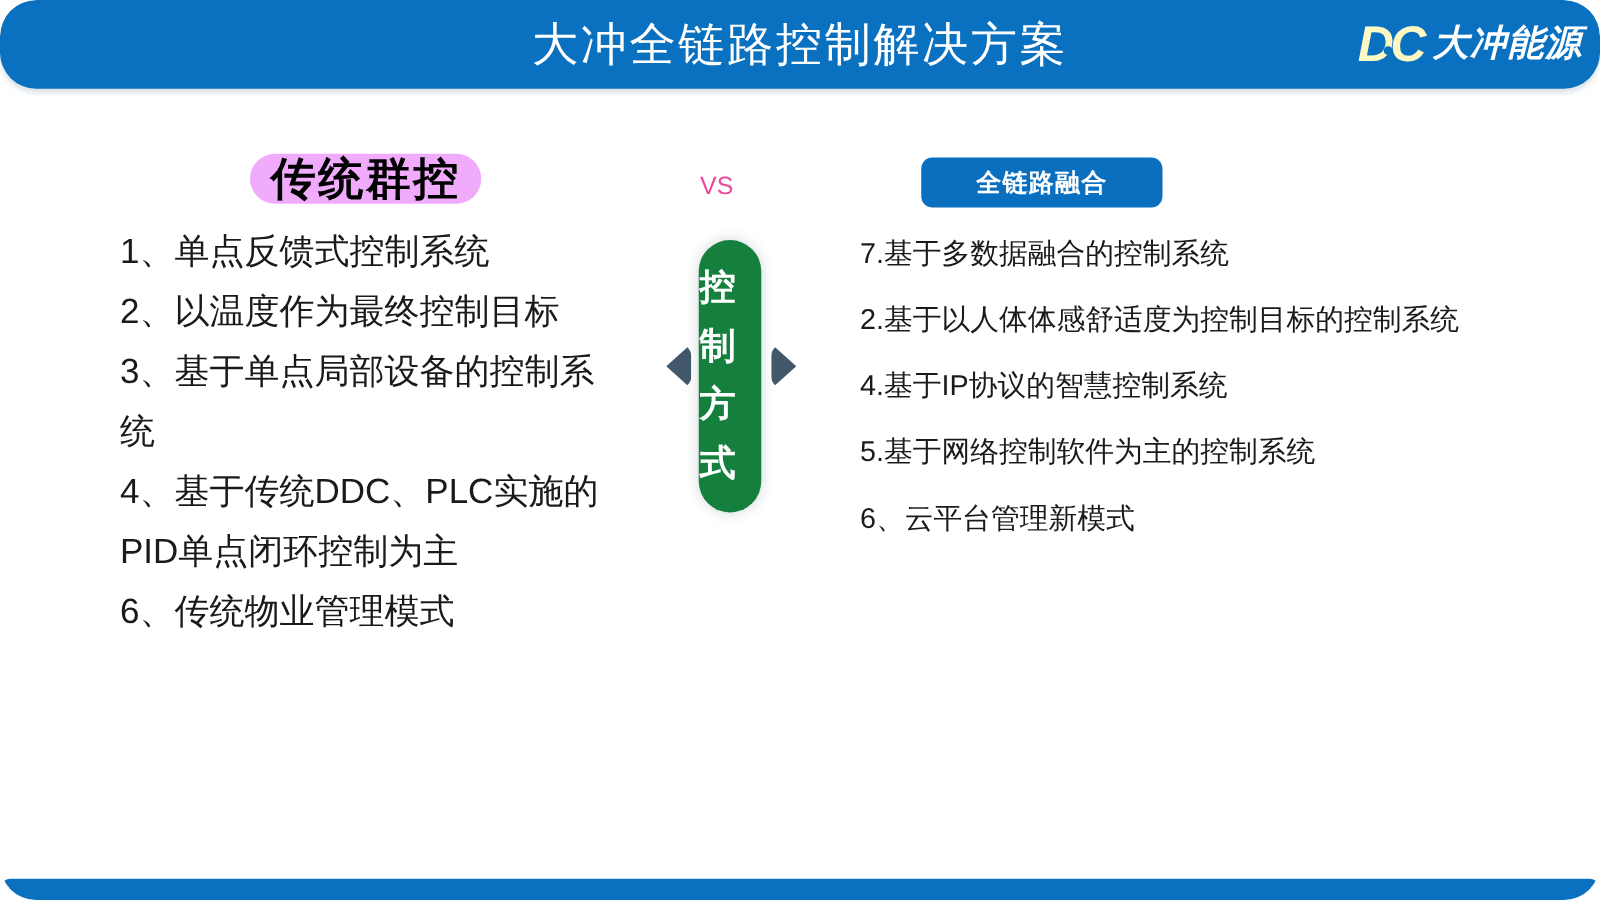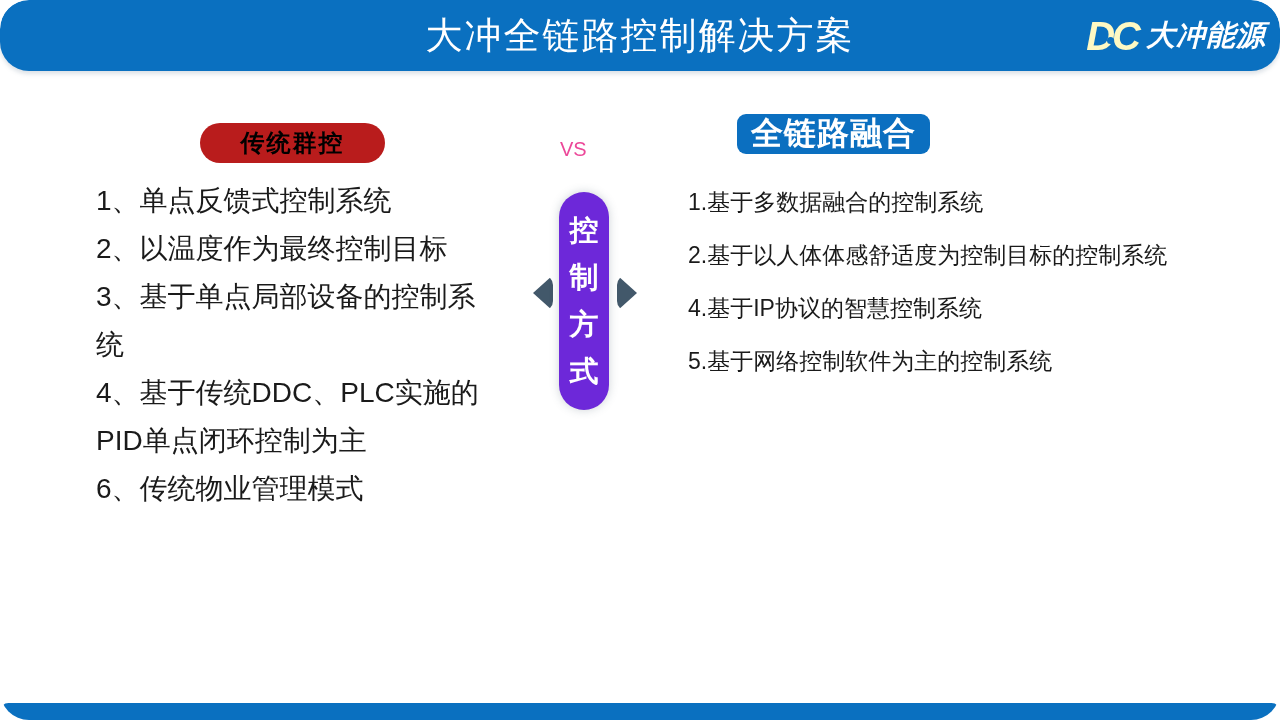--- a/index.html
+++ b/index.html
@@ -32,28 +32,28 @@
     border-radius: 50%; background: #0a70c0;
   }
   .logo-name {
     color: #ffffff; font-size: 29px; font-weight: 800; font-style: italic;
     letter-spacing: 1px; line-height: 1;
   }
 
   
   .left-title-box {
     position: absolute; left: 200px; top: 123px; width: 185px; height: 40px;
-    background: #b91c1c; display: flex; align-items: center; justify-content: center;
-    color: #000000; font-size: 24px; font-weight: 700; letter-spacing: 2px;
+    background: #f0abfc; display: flex; align-items: center; justify-content: center;
+    color: #000000; font-size: 36px; font-weight: 700; letter-spacing: 2px;
   }
   .right-title-box {
-    position: absolute; left: 737px; top: 114px; width: 193px; height: 40px;
+    position: absolute; left: 737px; top: 126px; width: 193px; height: 40px;
     background: #0b6fc0; border-radius: 9px;
     display: flex; align-items: center; justify-content: center;
-    color: #ffffff; font-size: 32px; font-weight: 700; letter-spacing: 1px;
+    color: #ffffff; font-size: 20px; font-weight: 700; letter-spacing: 1px;
   }
 
   
   .left-list {
     position: absolute; left: 96px; top: 177px; width: 396px;
     color: #1a1a1a; font-size: 28px; line-height: 48px;
   }
   .left-list .list-item { margin: 0; }
 
   .right-list {
@@ -62,23 +62,23 @@
   }
   .right-list .list-item { padding-left: 24px; text-indent: -24px; margin-bottom: 6px; }
 
   
   .vs-label {
     position: absolute; left: 560px; top: 138px; width: 48px;
     text-align: left; color: #ec4899; font-size: 20px; font-weight: 500;
   }
   .control-pill {
     position: absolute; left: 559px; top: 192px; width: 50px; height: 218px;
-    background: #6d28d9; border-radius: 25px;
+    background: #15803d; border-radius: 25px;
     box-shadow: 0 0 10px rgba(60,80,95,0.25);
-    display: flex; align-items: center; justify-content: center;
+    display: flex; align-items: center; justify-content: flex-start;
   }
   .pill-label {
     width: 30px; color: #ffffff; font-size: 29px; font-weight: 700;
     line-height: 47px; word-break: break-all; text-align: center;
   }
   .arrow { position: absolute; width: 0; height: 0; }
   .arrow-left {
     left: 533px; top: 275px;
     border-top: 18px solid transparent; border-bottom: 18px solid transparent;
     border-right: 20px solid #42586a;
@@ -129,21 +129,22 @@
   <div class="control-pill">
     <div class="pill-label">控制方式</div>
   </div>
   <div class="arrow arrow-right"></div>
 
   <div class="right-title-box">
     <span>全链路融合</span>
   </div>
 
   <div class="right-list">
-    <div class="list-item">1.基于多数据融合的控制系统</div>
+    <div class="list-item">7.基于多数据融合的控制系统</div>
     <div class="list-item">2.基于以人体体感舒适度为控制目标的控制系统</div>
     <div class="list-item">4.基于IP协议的智慧控制系统</div>
     <div class="list-item">5.基于网络控制软件为主的控制系统</div>
+    <div class="list-item">6、云平台管理新模式</div>
   </div>
 
   <div class="footer-bar"></div>
 
 </div>
 
 </body></html>

